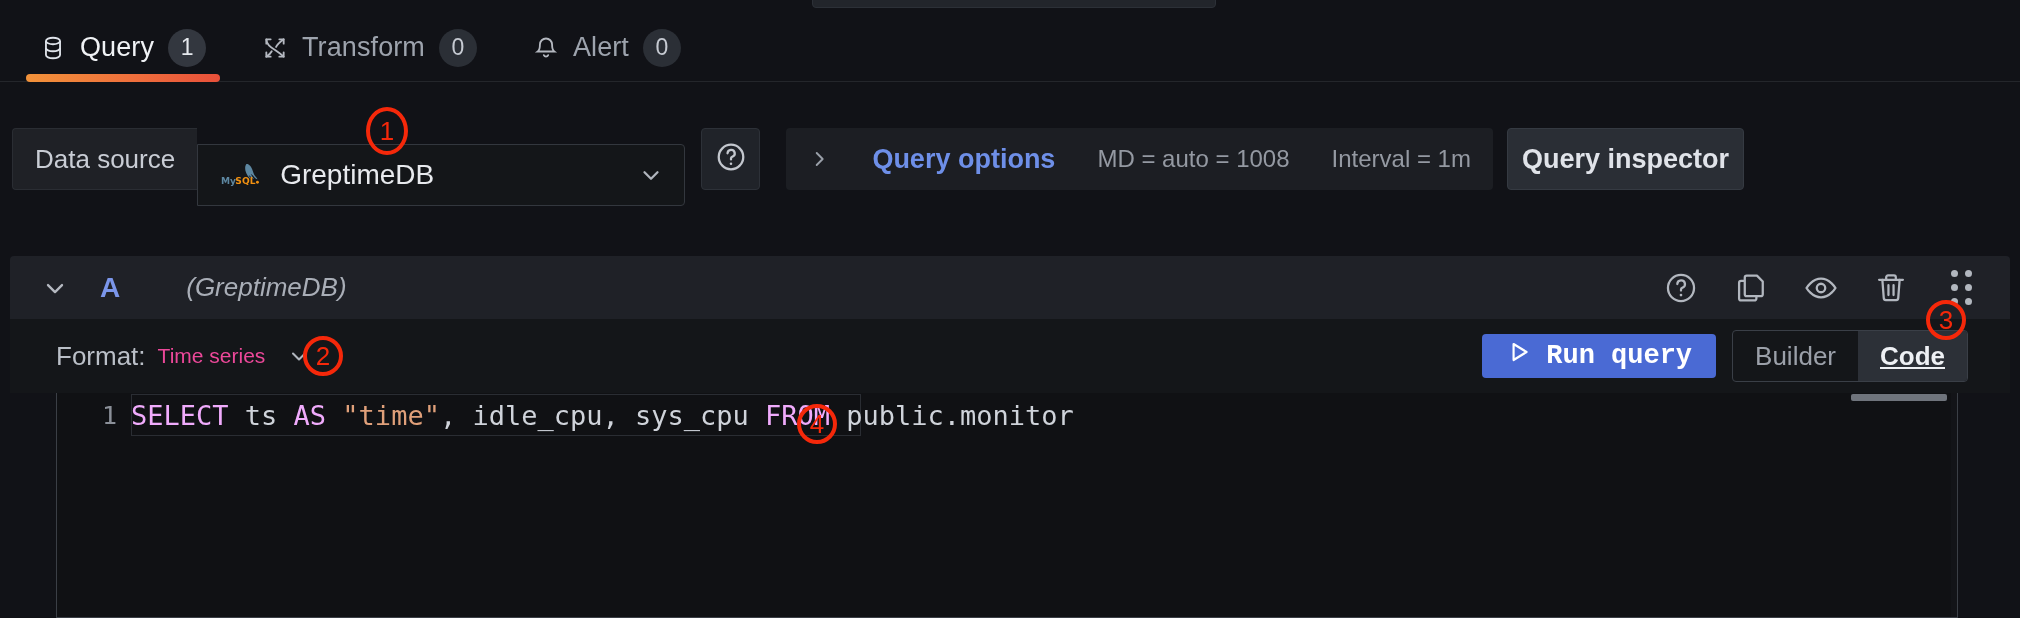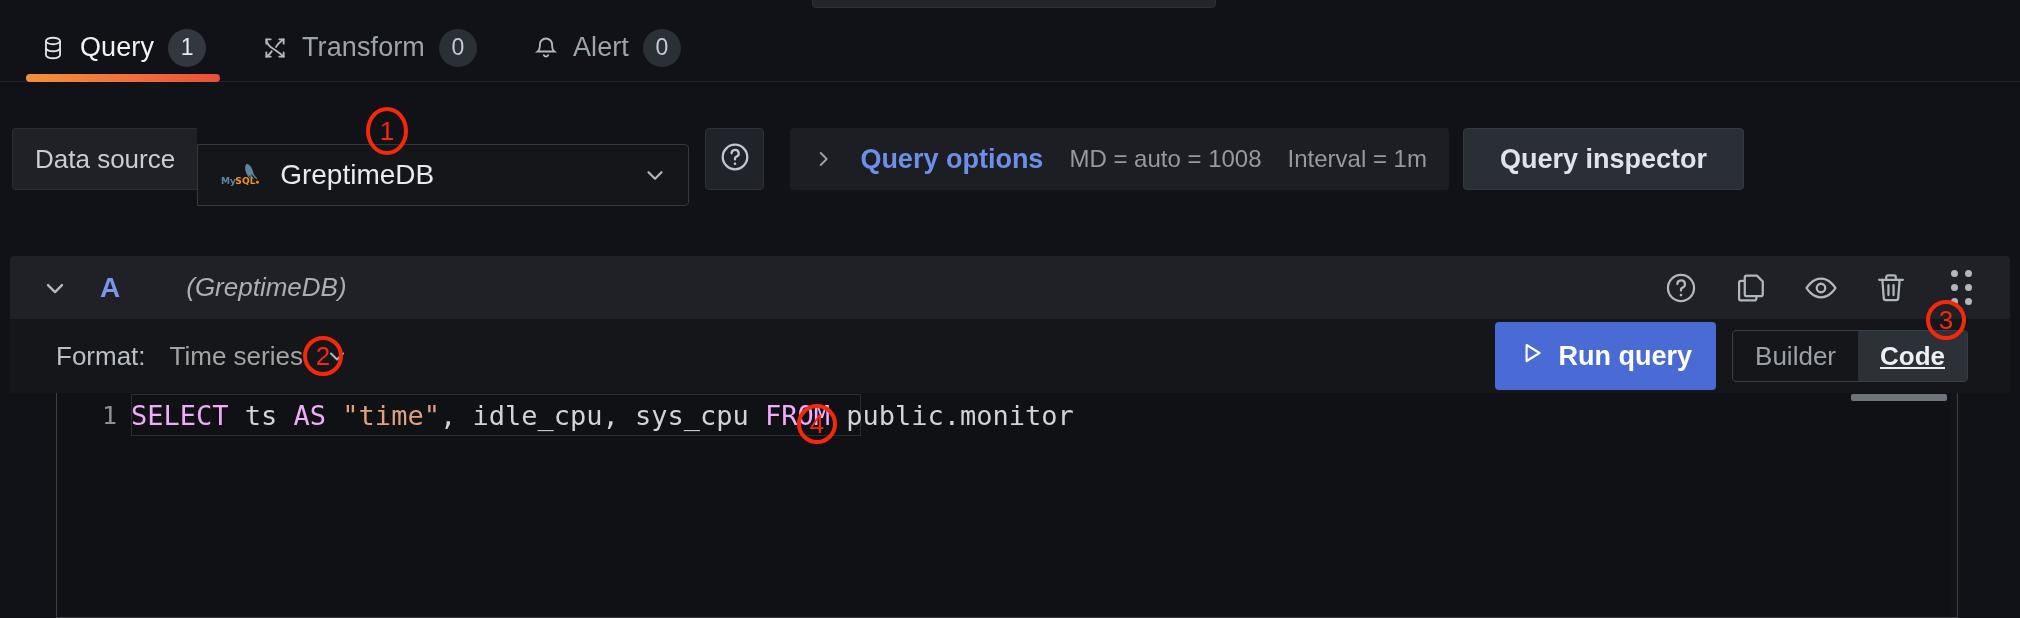--- a/index.html
+++ b/index.html
@@ -147,21 +147,21 @@
 
   .qopts {
     margin-left: 26px;
     flex: 1;
     height: 62px;
     background: #1c1e23;
     border-radius: 4px;
     display: flex;
     align-items: center;
     padding: 0 22px;
-    gap: 26px;
+    gap: 42px;
   }
   .qopts-caret {
     width: 22px; height: 22px;
     color: #9aa0a9;
     display:flex;align-items:center;justify-content:center;
   }
   .qopts-title {
     font-size: 27px;
     color: #6e8fe8;
     font-weight: 700;
@@ -169,21 +169,21 @@
     white-space: nowrap;
   }
   .qopts-meta {
     font-size: 24px;
     color: #9499a2;
     white-space: nowrap;
   }
   .qinspector {
     margin-left: 14px;
     height: 62px;
-    padding: 0 36px;
+    padding: 0 14px;
     background: #2a2e35;
     border: 1px solid #353a42;
     border-radius: 4px;
     color: #e0e3e9;
     font-size: 27px;
     font-weight: 700;
     display: flex; align-items: center;
     cursor: pointer;
     white-space: nowrap;
   }
@@ -241,43 +241,44 @@
     background: #141619;
     display: flex;
     align-items: center;
     padding: 0 42px 0 46px;
   }
   .fmt-label {
     font-size: 26px;
     color: #babfc7;
   }
   .fmt-value {
-    margin-left: 24px;
-    font-size: 26px;
-    color: #a3a3a3;
+    margin-left: 12px;
+    font-size: 21px;
+    color: #ec4899;
     cursor: pointer;
   }
   .fmt-chev {
     margin-left: 22px;
     width: 24px;height:24px;color:#b0b5bd;
     display:flex;align-items:center;justify-content:center;
     cursor:pointer;
   }
   .run-btn {
     margin-left: auto;
-    height: 68px;
+    height: 44px;
     padding: 0 24px;
     background: #4a6ad4;
     border-radius: 4px;
     display: flex; align-items: center; gap: 14px;
     color: #ffffff;
     font-size: 27px;
     font-weight: 700;
     cursor: pointer;
     white-space: nowrap;
+    font-family: Liberation Mono, monospace;
   }
   .seg {
     margin-left: 16px;
     height: 52px;
     border: 1px solid #3a3f47;
     border-radius: 4px;
     display: flex;
     align-items: center;
     overflow: hidden;
   }

